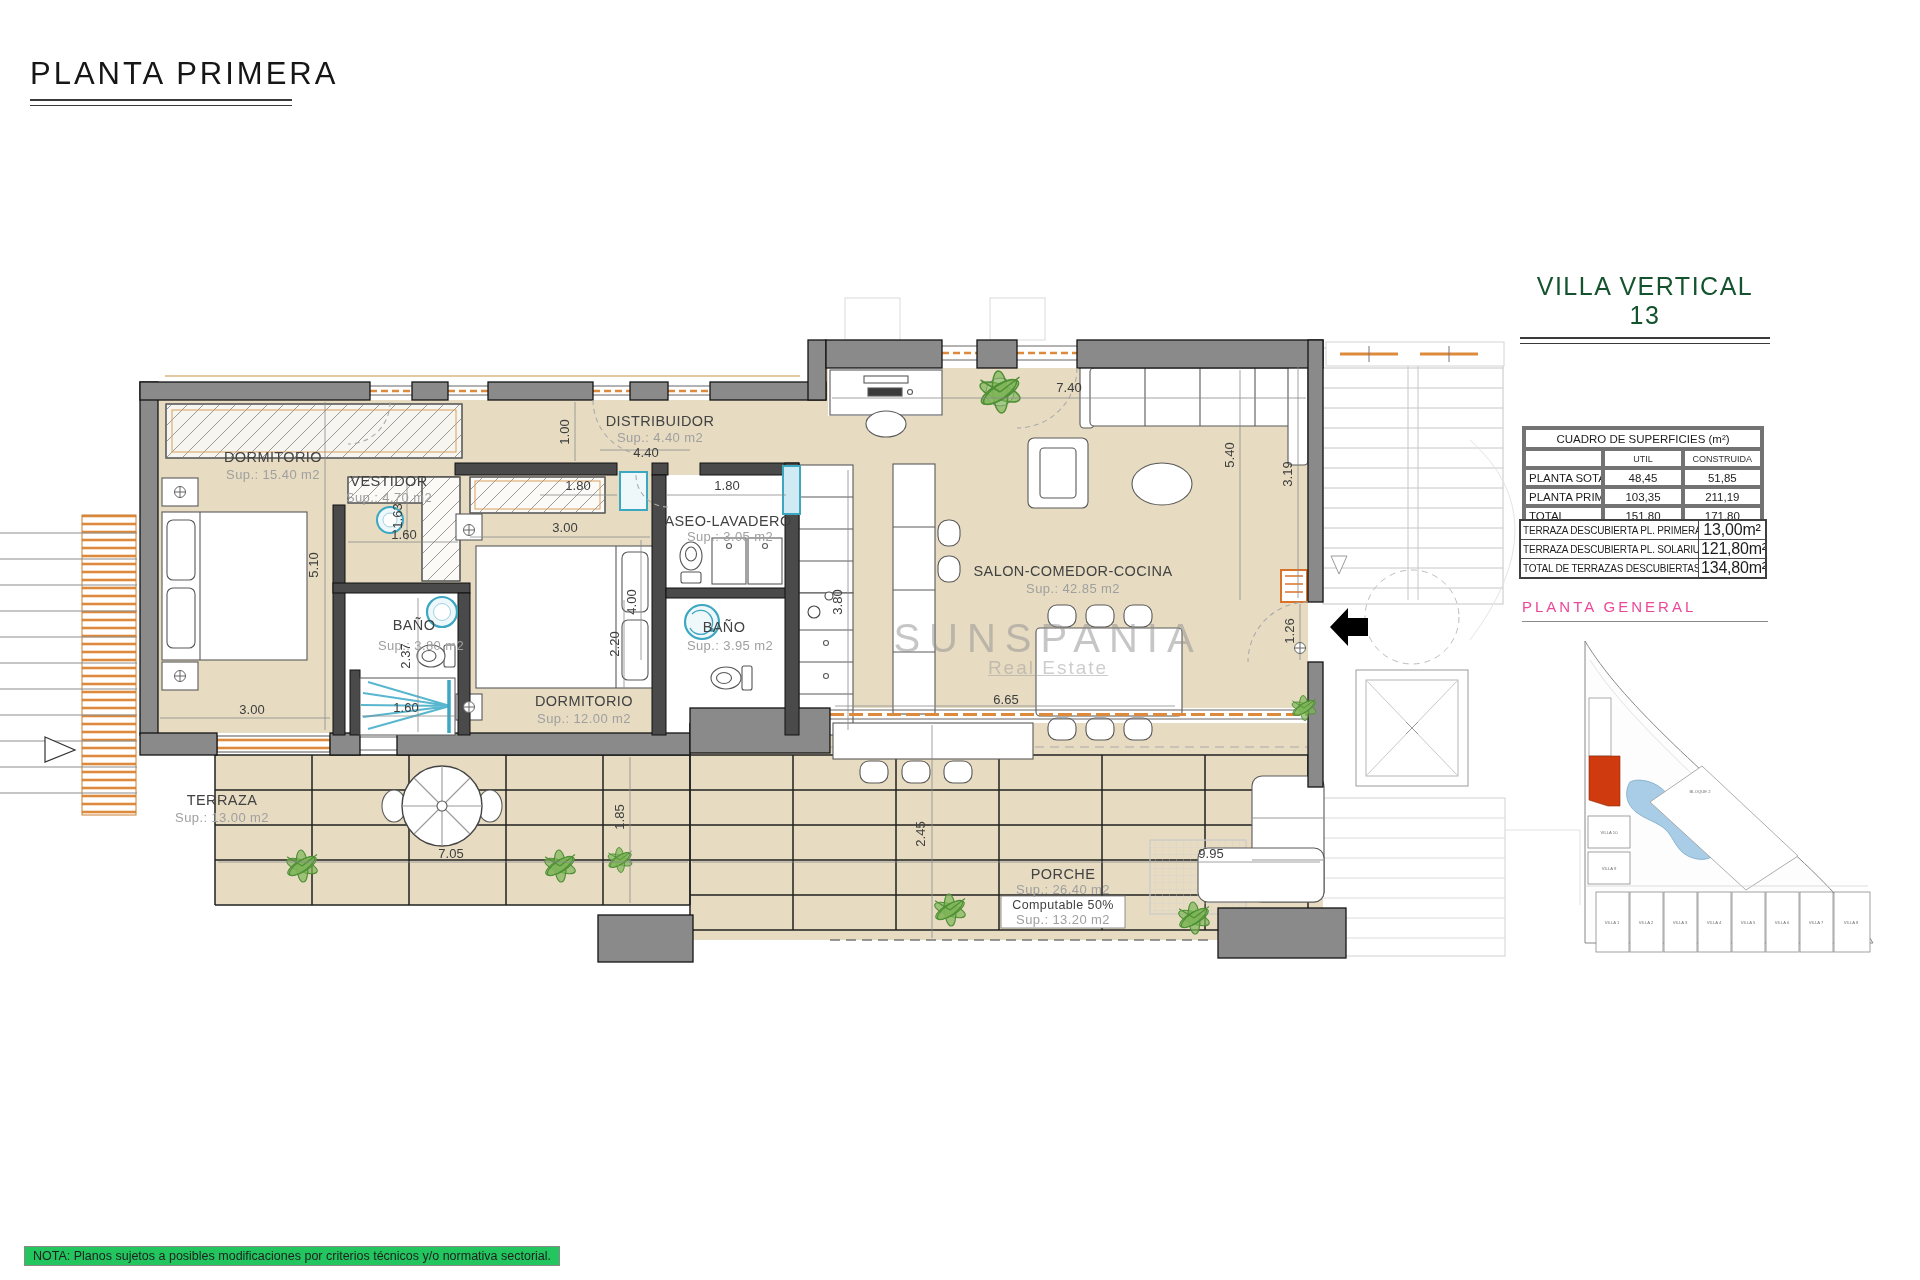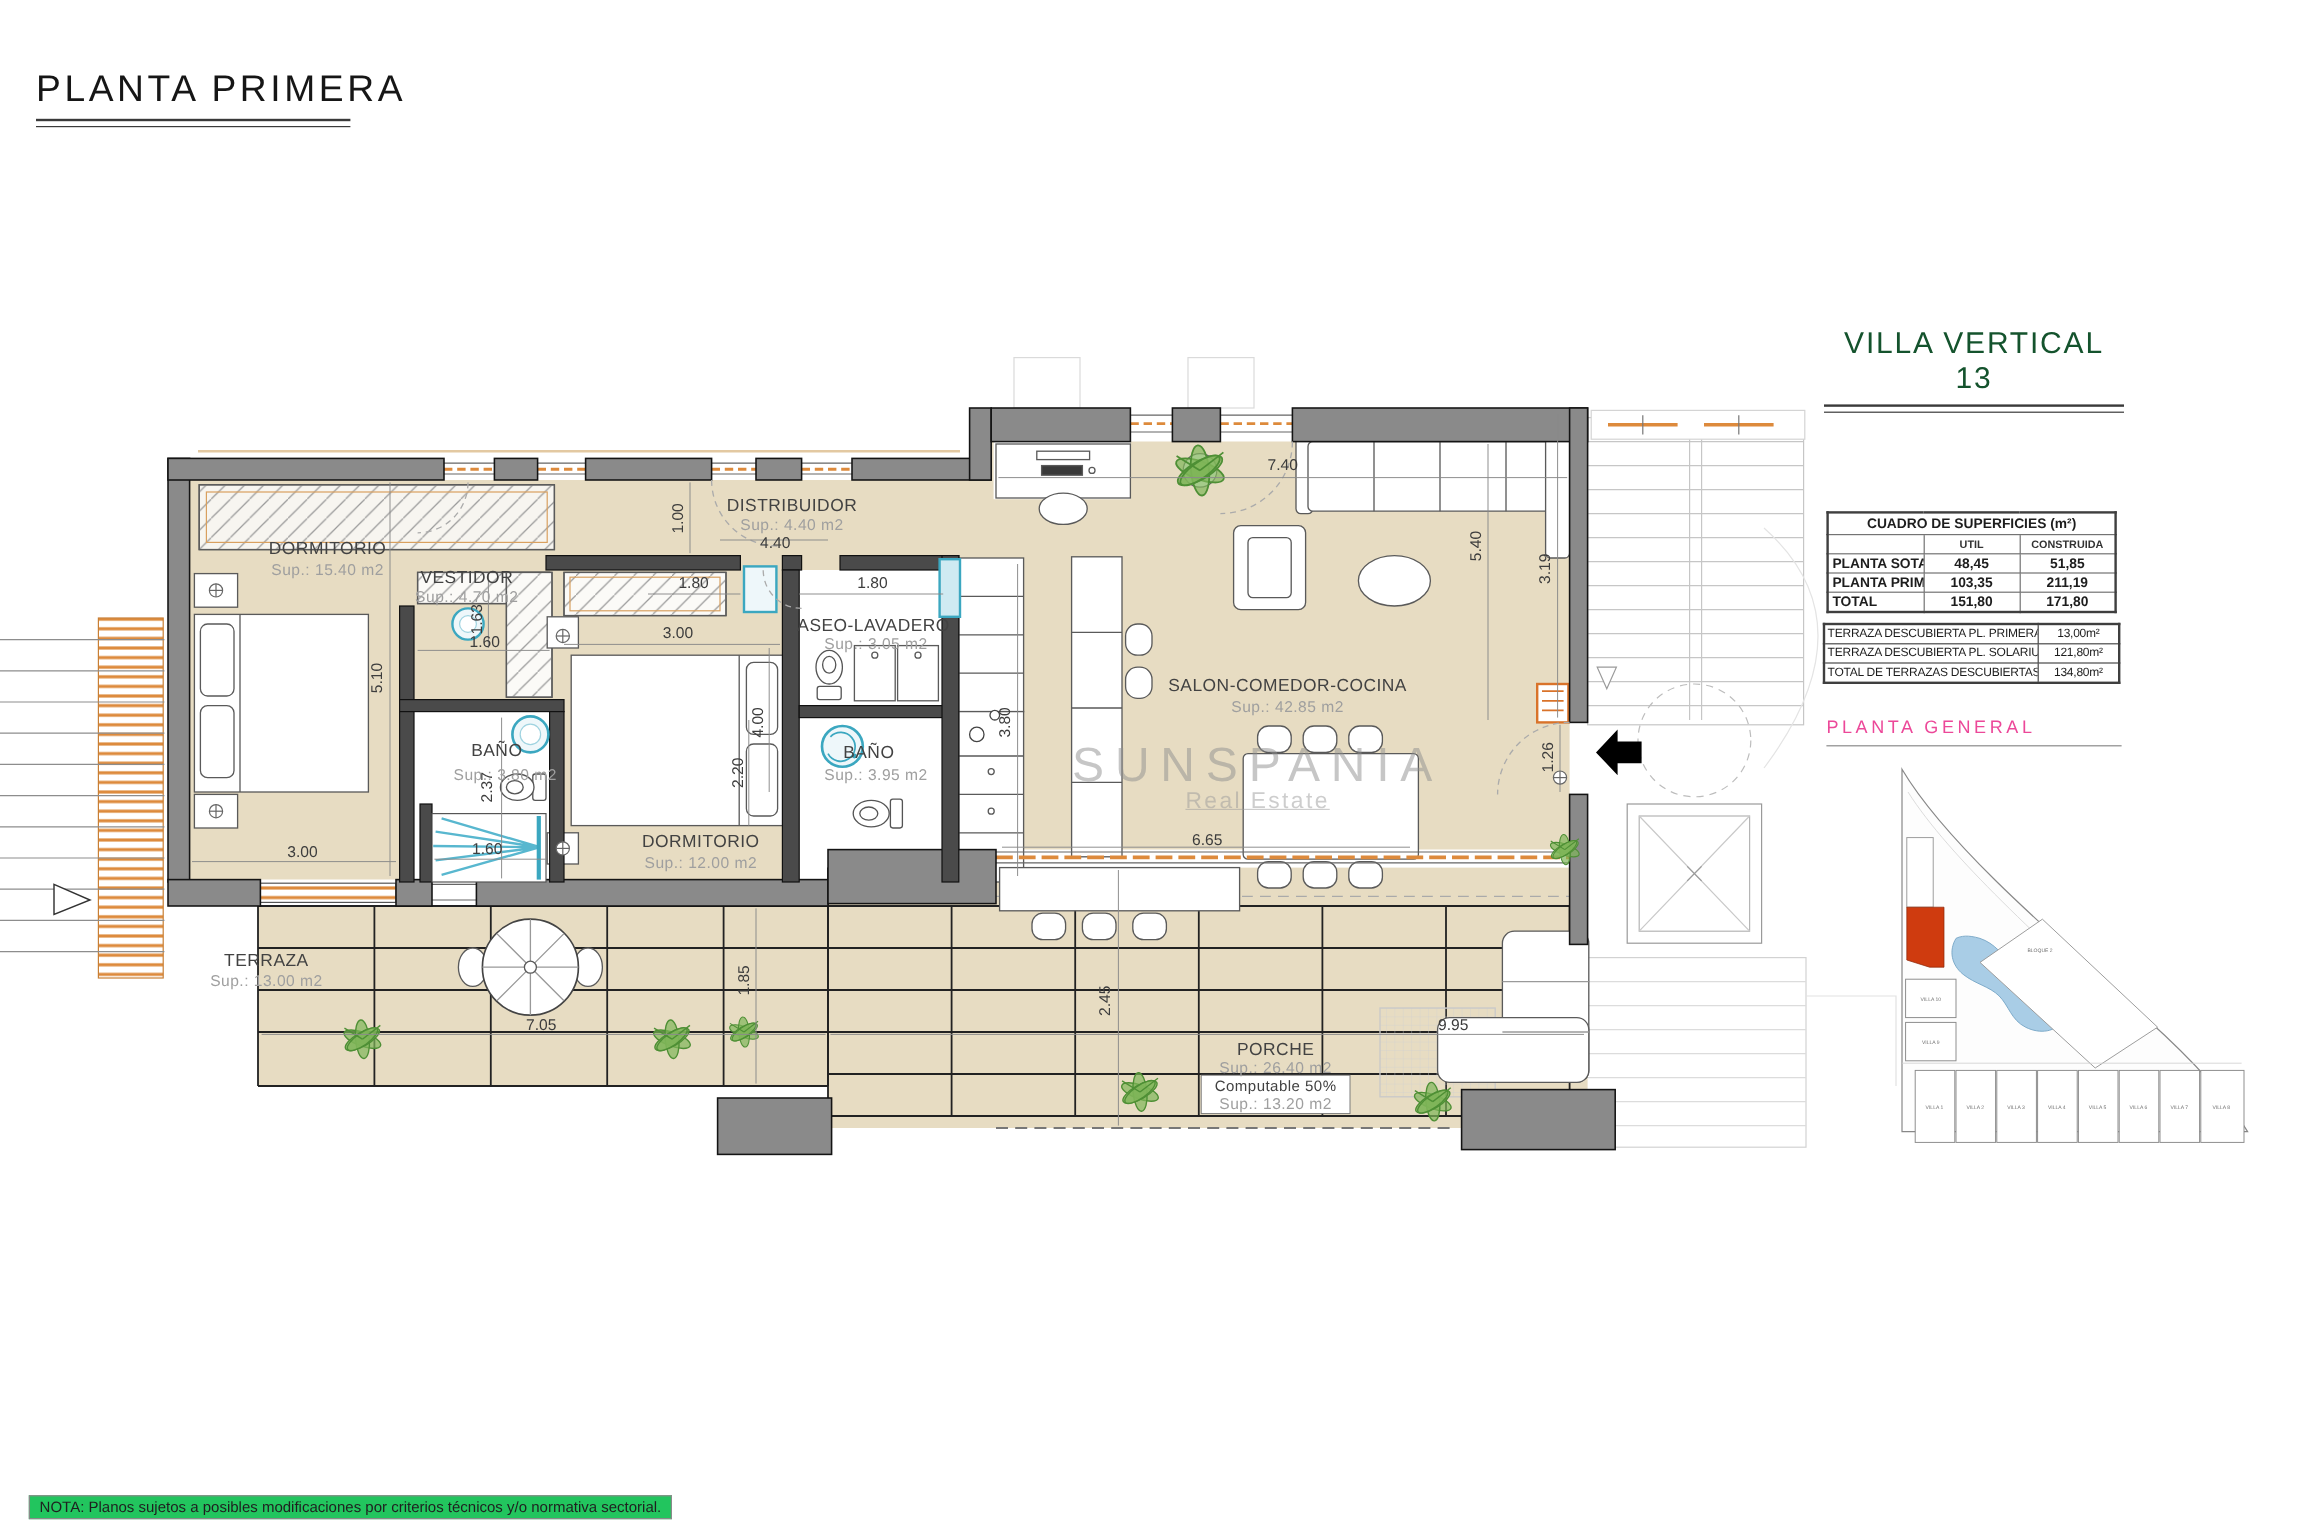--- a/index.html
+++ b/index.html
@@ -8,27 +8,27 @@
   .abs{position:absolute;}
   
   .page-title{left:30px;top:56px;font-size:31px;letter-spacing:3px;color:#161616;}
   .dbl-line{height:4px;border-top:2px solid #3a3a3a;border-bottom:1px solid #3a3a3a;margin-top:7px;}
   
   .villa-title{left:1520px;top:272px;width:250px;text-align:center;font-size:25px;letter-spacing:1.5px;color:#14532d;}
   .planta-general{left:1522px;top:598px;width:246px;font-size:15px;letter-spacing:3px;color:#ec4899;
                   border-bottom:1px solid #8a8a8a;padding-bottom:6px;}
   table{border-collapse:collapse;background:#fff;}
   .surf-table{left:1522px;top:426px;width:242px;border:2px solid #3f3f3f;table-layout:fixed;}
-  .surf-table td{border:1px solid #737373;font-size:11.5px;color:#1d1d1d;height:15px;padding:0 3px;white-space:nowrap;overflow:hidden;font-weight:bold;}
+  .surf-table td{border:4px solid #737373;font-size:11.5px;color:#1d1d1d;height:15px;padding:0 3px;white-space:nowrap;overflow:hidden;}
   .surf-table td.c{text-align:center;}
   .surf-table td.hd{font-size:9px;color:#333;text-align:center;}
   .surf-table .ttl td{font-size:11.5px;text-align:center;height:17px;}
   .terr-table{left:1519px;top:519px;width:248px;border:2px solid #3f3f3f;table-layout:fixed;}
   .terr-table td{border:1px solid #4a4a4a;font-size:10px;color:#1d1d1d;height:15px;padding:0 2px;white-space:nowrap;overflow:hidden;letter-spacing:-0.2px;}
-  .terr-table td.v{text-align:center;font-size:10px;}
+  .terr-table td.v{text-align:center;font-size:16px;}
   
   .note{left:24px;top:1246px;border:1px solid #8a8a8a;background:#22c55e;font-size:12.5px;
         color:#1f1f1f;padding:2px 8px;white-space:nowrap;}
   
   .wm{left:878px;top:616px;width:340px;text-align:center;opacity:.5;pointer-events:none;}
   .wm-brand{font-size:40px;letter-spacing:9px;color:#8f8f8f;}
   .wm-tag{font-size:19px;letter-spacing:2px;color:#9c9c9c;margin-top:-4px;text-decoration:underline;}
   
   .rname{font-size:14.5px;fill:#424242;letter-spacing:.4px;text-anchor:middle;}
   .rarea{font-size:13px;fill:#9f9f9f;letter-spacing:.4px;text-anchor:middle;}

